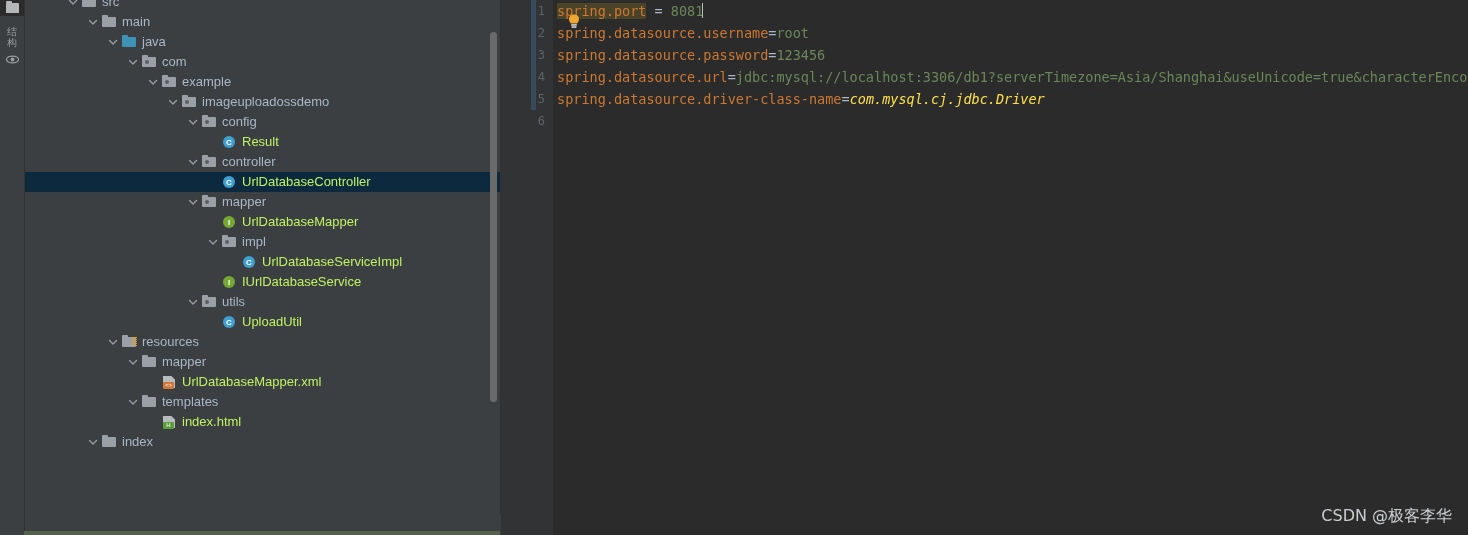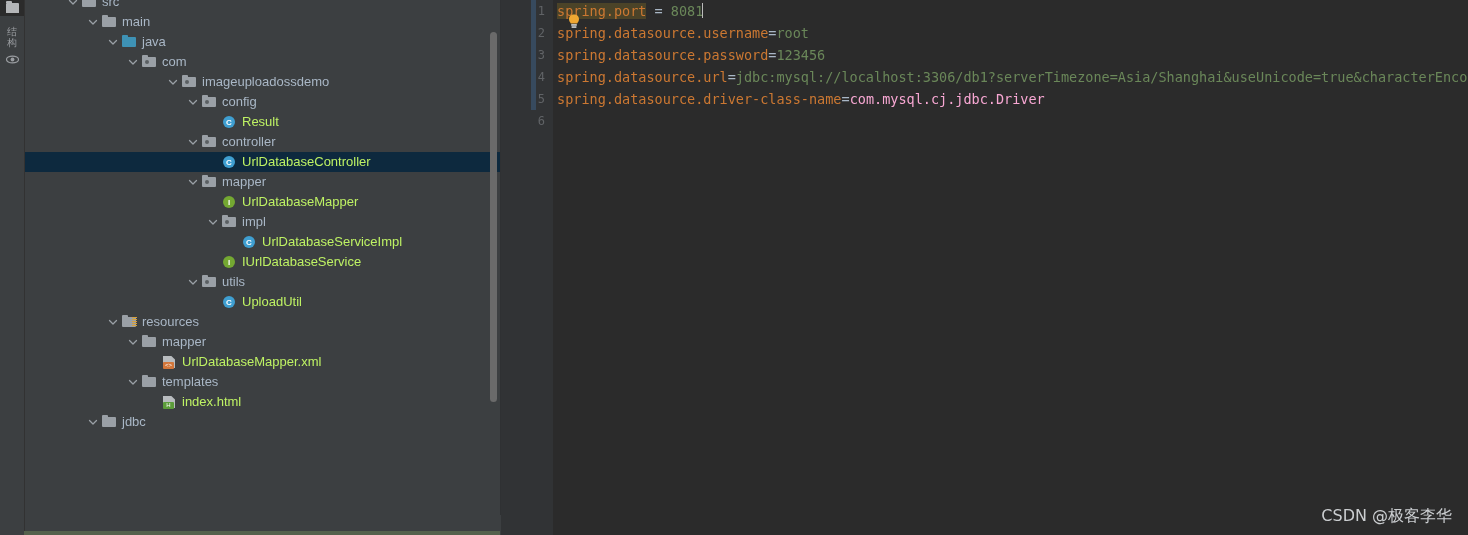--- a/index.html
+++ b/index.html
@@ -116,21 +116,21 @@
   }
   .code{
     position:absolute;left:56px;top:0;right:0;height:459px;
     font-family:"DejaVu Sans Mono", monospace;font-size:13.5px;line-height:22px;
     white-space:pre;color:#a9b7c6;
   }
   .cline{height:22px;white-space:pre;}
   .k{color:#cc7832;}
   .sel{background:#4b4328;}
   .v{color:#6a8759;}
-  .vblue{color:#f9a8d4;}
+  .vblue{color:#fde047;font-style:italic;}
   .eq{color:#a9b7c6;}
   .caret{
     display:inline-block;width:1px;height:15px;background:#bbbbbb;vertical-align:-2px;
     margin-left:-1px;
   }
   .bulb{
     position:absolute;left:10px;top:14px;width:14px;height:16px;
   }
   .bulb-wrap{position:absolute;left:56px;top:0;}
 
@@ -208,20 +208,32 @@
             <svg width="12" height="12" viewBox="0 0 12 12">
               <path d="M2.5 4.5L6 8 9.5 4.5" fill="none" stroke="#9aa0a6" stroke-width="1.3" stroke-linecap="round" stroke-linejoin="round"></path>
             </svg>
           </span>
           <span class="ico">
             <span class="f gray pkg"></span>
           </span>
           <span class="lbl c-dir">com</span>
         </div>
         <div class="row">
+          <span style="display:inline-block;width:122px"></span>
+          <span class="arrow">
+            <svg width="12" height="12" viewBox="0 0 12 12">
+              <path d="M2.5 4.5L6 8 9.5 4.5" fill="none" stroke="#9aa0a6" stroke-width="1.3" stroke-linecap="round" stroke-linejoin="round"></path>
+            </svg>
+          </span>
+          <span class="ico">
+            <span class="f gray pkg"></span>
+          </span>
+          <span class="lbl c-dir">example</span>
+        </div>
+        <div class="row">
           <span style="display:inline-block;width:142px"></span>
           <span class="arrow">
             <svg width="12" height="12" viewBox="0 0 12 12">
               <path d="M2.5 4.5L6 8 9.5 4.5" fill="none" stroke="#9aa0a6" stroke-width="1.3" stroke-linecap="round" stroke-linejoin="round"></path>
             </svg>
           </span>
           <span class="ico">
             <span class="f gray pkg"></span>
           </span>
           <span class="lbl c-dir">imageuploadossdemo</span>
@@ -398,21 +410,21 @@
         <div class="row">
           <span style="display:inline-block;width:62px"></span>
           <span class="arrow">
             <svg width="12" height="12" viewBox="0 0 12 12">
               <path d="M2.5 4.5L6 8 9.5 4.5" fill="none" stroke="#9aa0a6" stroke-width="1.3" stroke-linecap="round" stroke-linejoin="round"></path>
             </svg>
           </span>
           <span class="ico">
             <span class="f gray"></span>
           </span>
-          <span class="lbl c-dir">jdbc</span>
+          <span class="lbl c-dir">index</span>
         </div>
       </div>
     <div class="panel-scroll"></div>
     <div class="panel-divider"></div>
   </div>
 
   <div class="editor">
     <div class="gutter"></div>
     <div class="changebar"></div>
     <div id="linenos">

